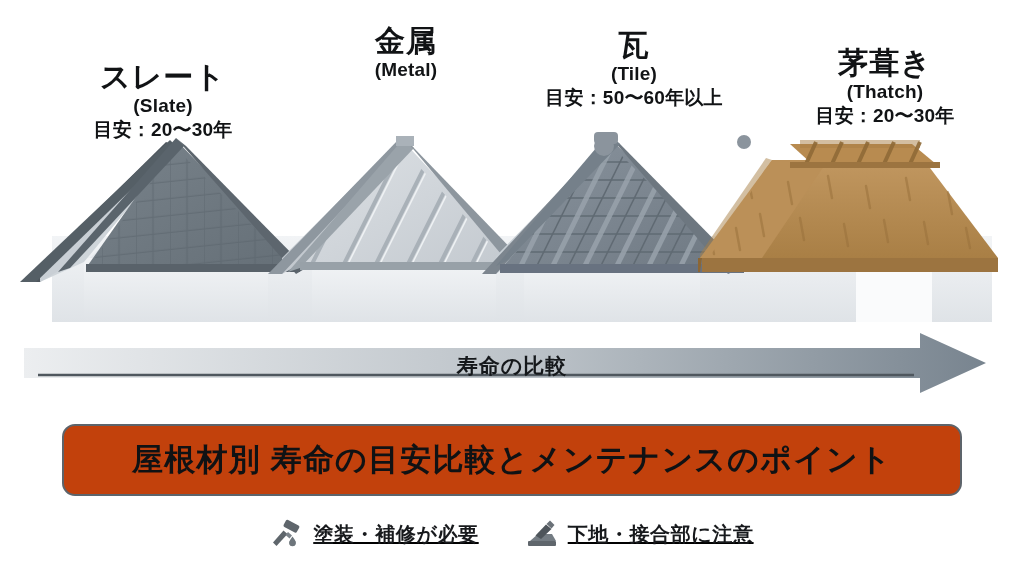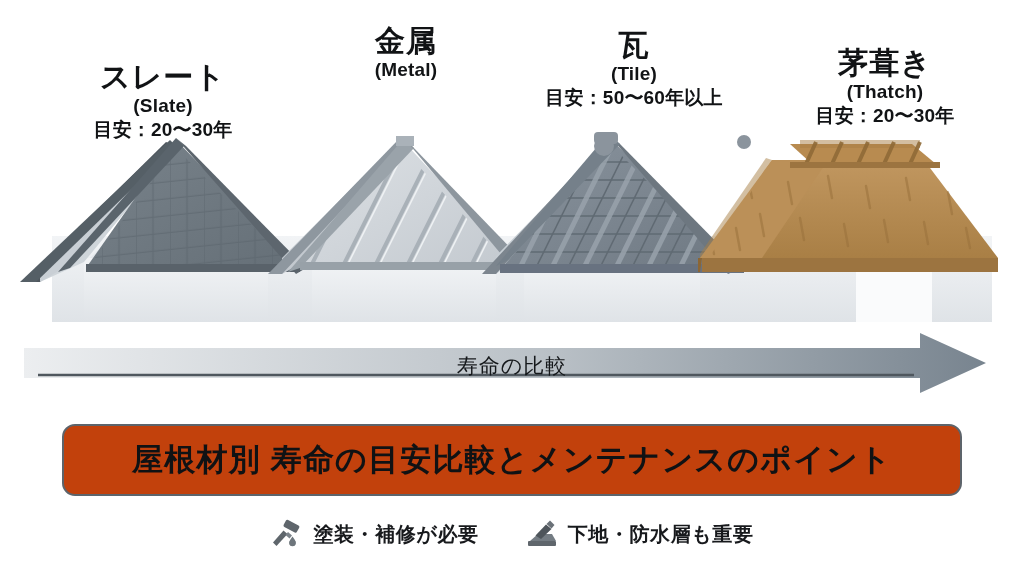--- a/index.html
+++ b/index.html
@@ -64,21 +64,21 @@
     height: 66px;
   }
   #arrow-band svg { display: block; }
   .arrow-caption {
     position: absolute;
     left: 0;
     top: 352px;
     width: 1024px;
     text-align: center;
     font-size: 21px;
-    font-weight: 400;
+    font-weight: 700;
     color: #15181b;
     letter-spacing: 1px;
   }
 
   
   #title-box {
     position: absolute;
     left: 62px;
     top: 424px;
     width: 900px;
@@ -103,20 +103,21 @@
   #legend {
     position: absolute;
     left: 0;
     top: 508px;
     width: 1024px;
     height: 52px;
     display: flex;
     align-items: center;
     justify-content: center;
     gap: 46px;
+    text-decoration: underline;
   }
   .legend-item {
     display: flex;
     align-items: center;
     gap: 9px;
   }
   .legend-icon {
     width: 34px;
     height: 34px;
     flex: 0 0 34px;
@@ -393,18 +394,18 @@
 
     <div class="legend-item">
       <svg class="legend-icon" viewBox="0 0 34 34">
         <g fill="#5f666c">
           <rect x="3" y="24" width="28" height="5" rx="1"></rect>
           <path d="M5 24 L13 17 L27 17 L31 24 Z" fill="#747c83"></path>
           <path d="M10.5 18.5 L21 7.5 L26.5 12 L16 22 Z" fill="#4e555b"></path>
           <path d="M21.5 7 L25 3.5 L29.5 8 L26.5 11.5 Z" fill="#6a7178"></path>
         </g>
       </svg>
-      <span class="legend-label">下地・防水層も重要</span>
+      <span class="legend-label">下地・接合部に注意</span>
     </div>
 
 
   </div>
 </div>
 
 </body></html>

